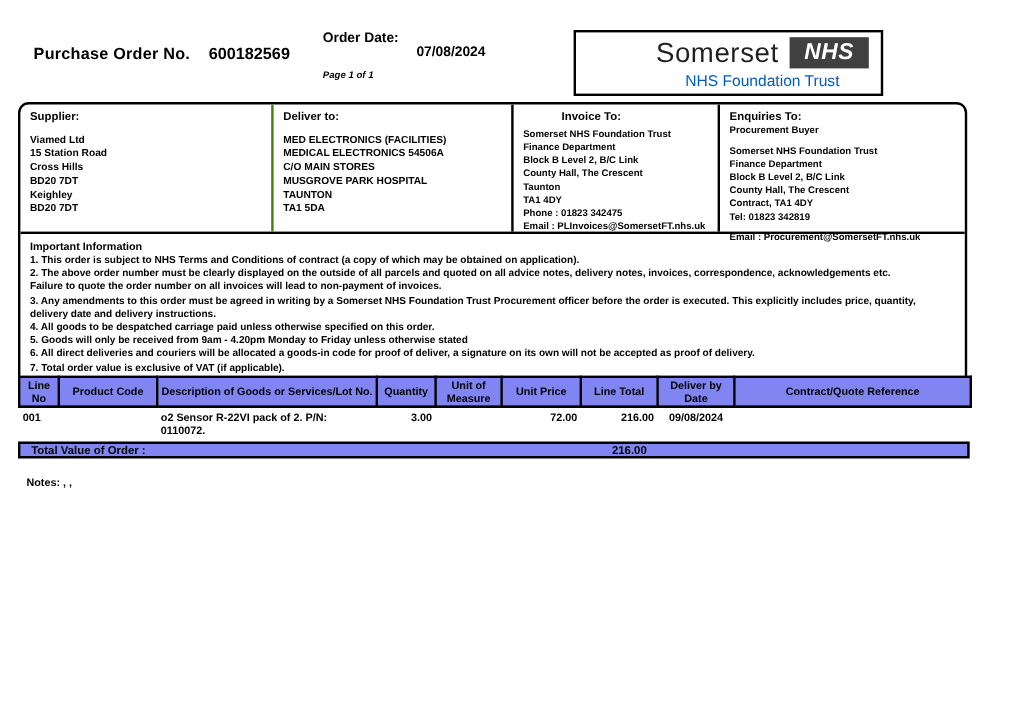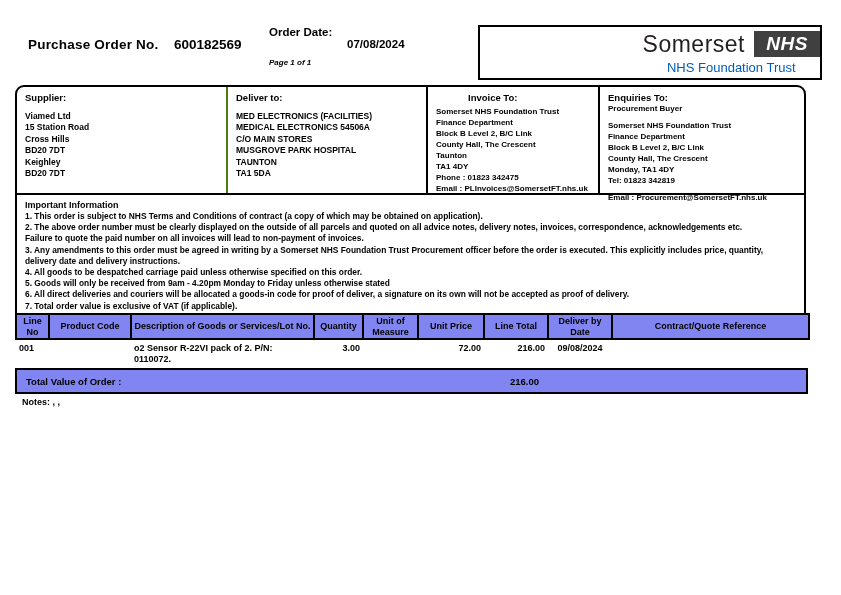--- a/index.html
+++ b/index.html
@@ -8,22 +8,22 @@
 
   
   .abs { position:absolute; }
   .po-label   { left:28px;  top:37px; font-size:13.5px; font-weight:bold; letter-spacing:.2px; }
   .po-number  { left:174px; top:37px; font-size:13.5px; font-weight:bold; }
   .od-label   { left:269px; top:26px; font-size:11.5px; font-weight:bold; }
   .od-value   { left:347px; top:38px; font-size:11.5px; font-weight:bold; }
   .page-label { left:269px; top:58px; font-size:8px; font-weight:bold; font-style:italic; }
 
   
-  .logo-box { left:478px; top:25px; width:344px; height:55px; border:2px solid #000;
-              display:flex; align-items:center; justify-content:flex-end; }
+  .logo-box { left:478px; top:25px; width:258px; height:55px; border:2px solid #000;
+              display:flex; align-items:center; justify-content:flex-end; padding-right:10px; }
   .logo-inner { display:flex; flex-direction:column; align-items:center; }
   .logo-row { display:flex; align-items:center; gap:9px; }
   .logo-trust { font-size:23px; color:#231f20; letter-spacing:.5px; }
   .nhs-lozenge { width:66px; height:26px; background:#404040; color:#fff; font-style:italic;
                  font-weight:bold; font-size:19px; display:flex; align-items:center; justify-content:center;
                  letter-spacing:.5px; }
   .logo-sub { color:#005EB8; font-size:13px; margin-top:2px; }
 
   
   .main-box { left:15px; top:85px; width:791px; border:2px solid #000; border-radius:9px; overflow:hidden; }
@@ -44,21 +44,21 @@
 
   
   .po-table { left:15px; top:313px; width:793px; border-collapse:collapse; table-layout:fixed; }
   .po-table th { background:#8185f2; border:2px solid #000; font-size:9px; font-weight:bold;
                  padding:1px 2px; height:25px; vertical-align:middle; text-align:center; line-height:10.5px; }
   .po-table td { font-size:9px; font-weight:bold; padding:3px 3px 0 3px; vertical-align:top; line-height:10.5px; }
   .t-right { text-align:right; }
   .t-center { text-align:center; }
 
   
-  .total-bar { left:15px; top:368px; width:793px; height:26px; background:#8185f2; border:2px solid #000;
+  .total-bar { left:15px; top:368px; width:793px; height:14px; background:#8185f2; border:2px solid #000;
                display:flex; align-items:center; padding:0 9px; font-size:9.5px; font-weight:bold; }
   .total-value { margin-left:auto; margin-right:258px; }
 
   .notes { left:22px; top:397px; font-size:9px; font-weight:bold; }
 </style>
 </head>
 <body>
 
 <span class="abs po-label">Purchase Order No.</span>
 <span class="abs po-number">600182569</span>
@@ -112,32 +112,32 @@
     </div>
 
     <div class="addr-col col-enquiries">
       <div class="lbl">Enquiries To:</div>
       <div>Procurement Buyer</div>
       <div class="gap-sm"></div>
       <div>Somerset NHS Foundation Trust</div>
       <div>Finance Department</div>
       <div>Block B Level 2, B/C Link</div>
       <div>County Hall, The Crescent</div>
-      <div>Monday, TA1 4DY</div>
+      <div>Contract, TA1 4DY</div>
       <div>Tel: 01823 342819</div>
       <div class="gap-sm"></div>
       <div>Email : Procurement@SomersetFT.nhs.uk</div>
     </div>
   </div>
 
   <div class="important-info">
     <div class="info-title">Important Information</div>
     <div class="info-line">1. This order is subject to NHS Terms and Conditions of contract (a copy of which may be obtained on application).</div>
     <div class="info-line">2. The above order number must be clearly displayed on the outside of all parcels and quoted on all advice notes, delivery notes, invoices, correspondence, acknowledgements etc.</div>
-    <div class="info-line">Failure to quote the paid number on all invoices will lead to non-payment of invoices.</div>
+    <div class="info-line">Failure to quote the order number on all invoices will lead to non-payment of invoices.</div>
     <div class="info-line">3. Any amendments to this order must be agreed in writing by a Somerset NHS Foundation Trust Procurement officer before the order is executed. This explicitly includes price, quantity,</div>
     <div class="info-line">delivery date and delivery instructions.</div>
     <div class="info-line">4. All goods to be despatched carriage paid unless otherwise specified on this order.</div>
     <div class="info-line">5. Goods will only be received from 9am - 4.20pm Monday to Friday unless otherwise stated</div>
     <div class="info-line">6. All direct deliveries and couriers will be allocated a goods-in code for proof of deliver, a signature on its own will not be accepted as proof of delivery.</div>
     <div class="info-line">7. Total order value is exclusive of VAT (if applicable).</div>
   </div>
 </div>
 
 <table class="abs po-table">

